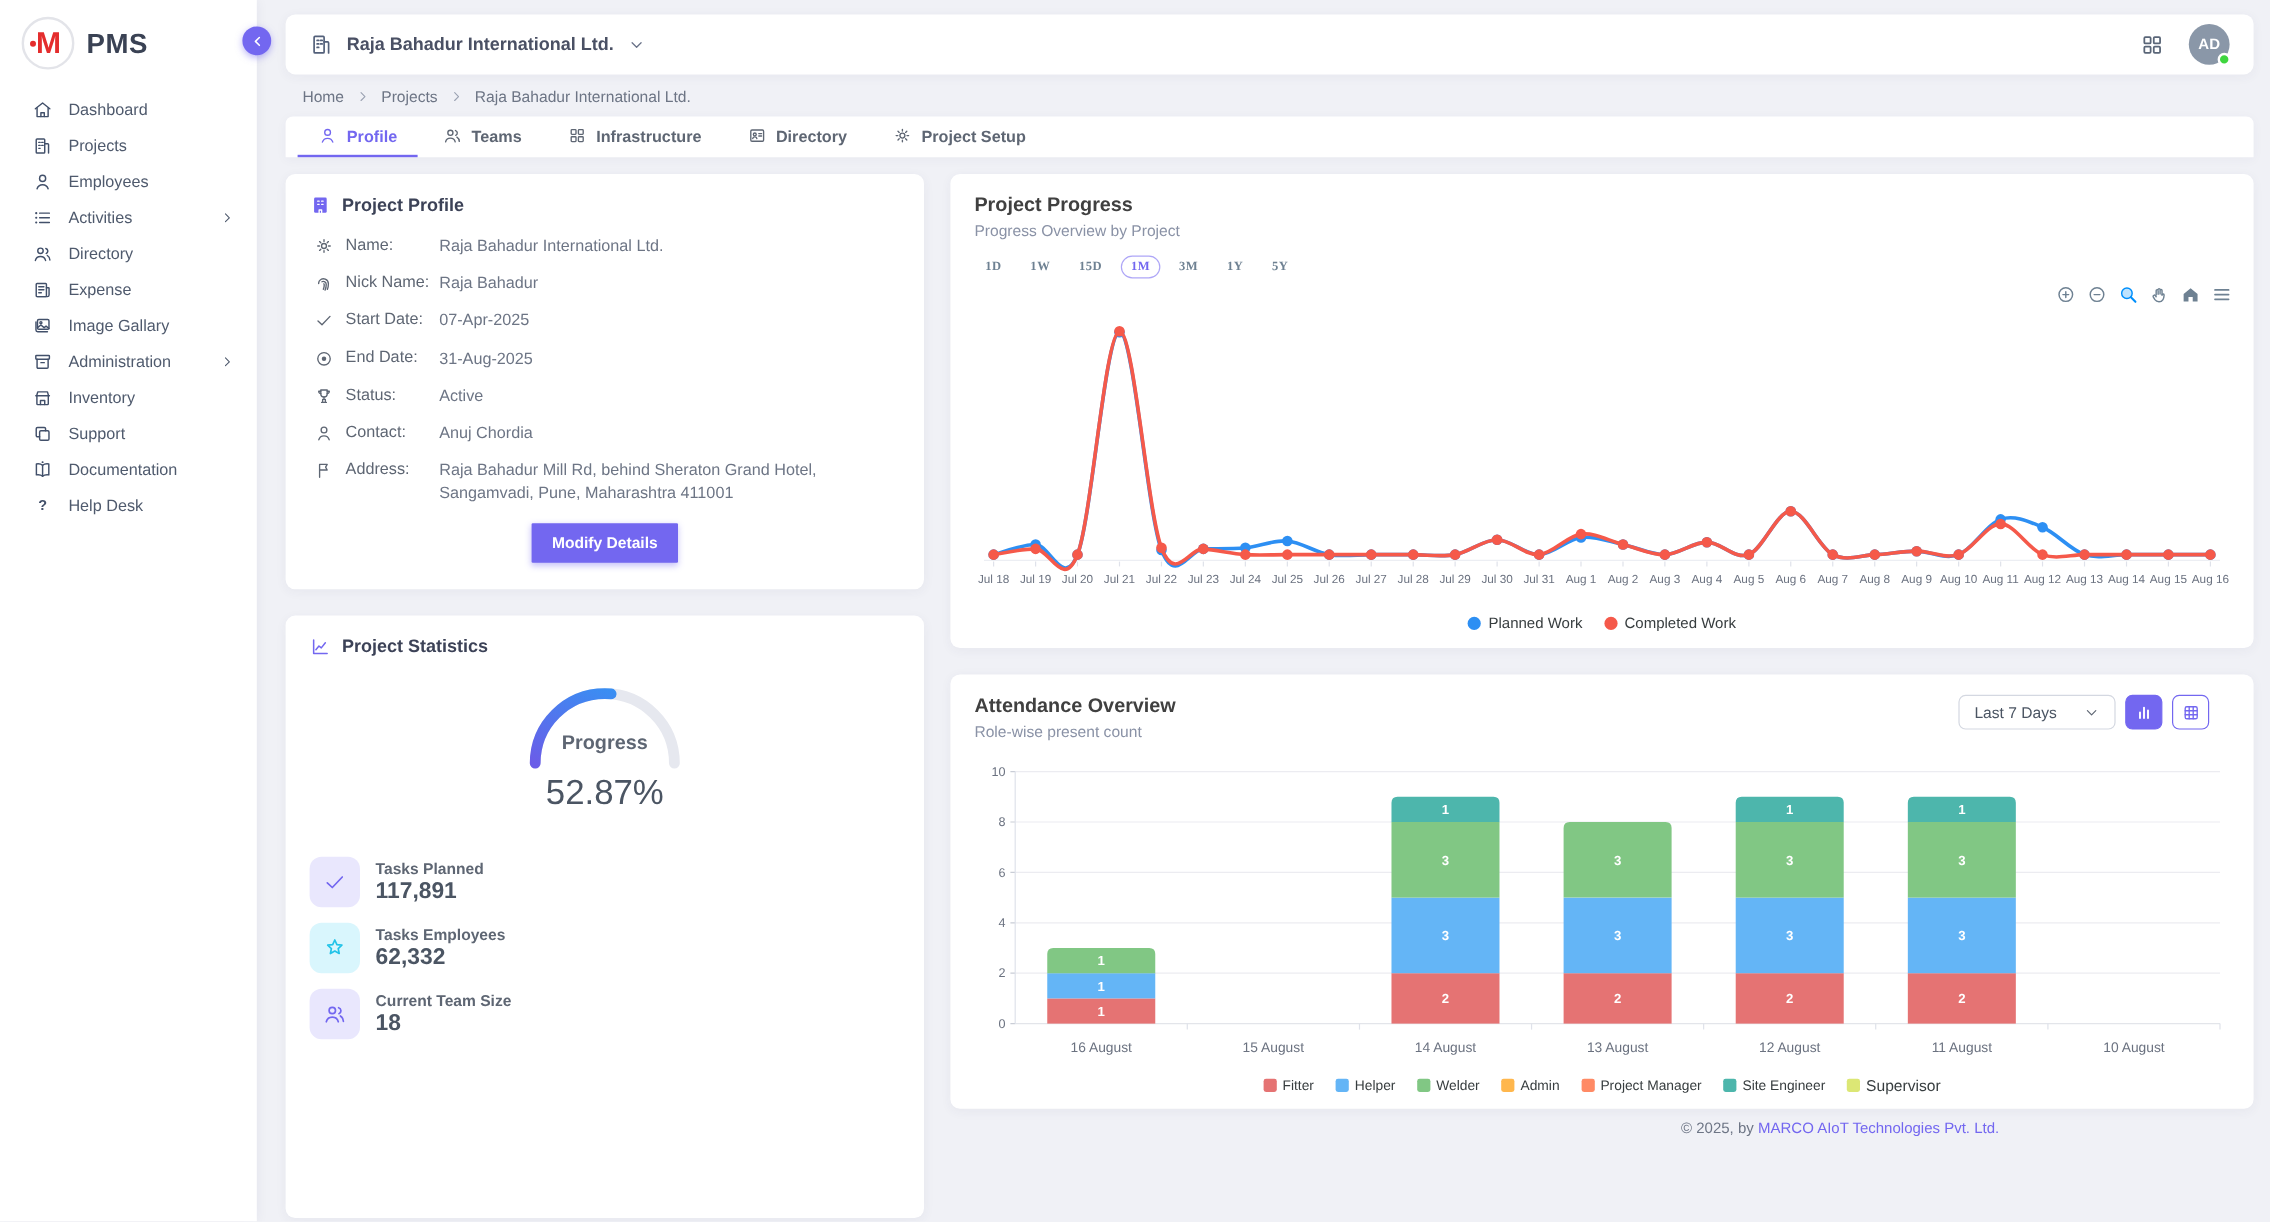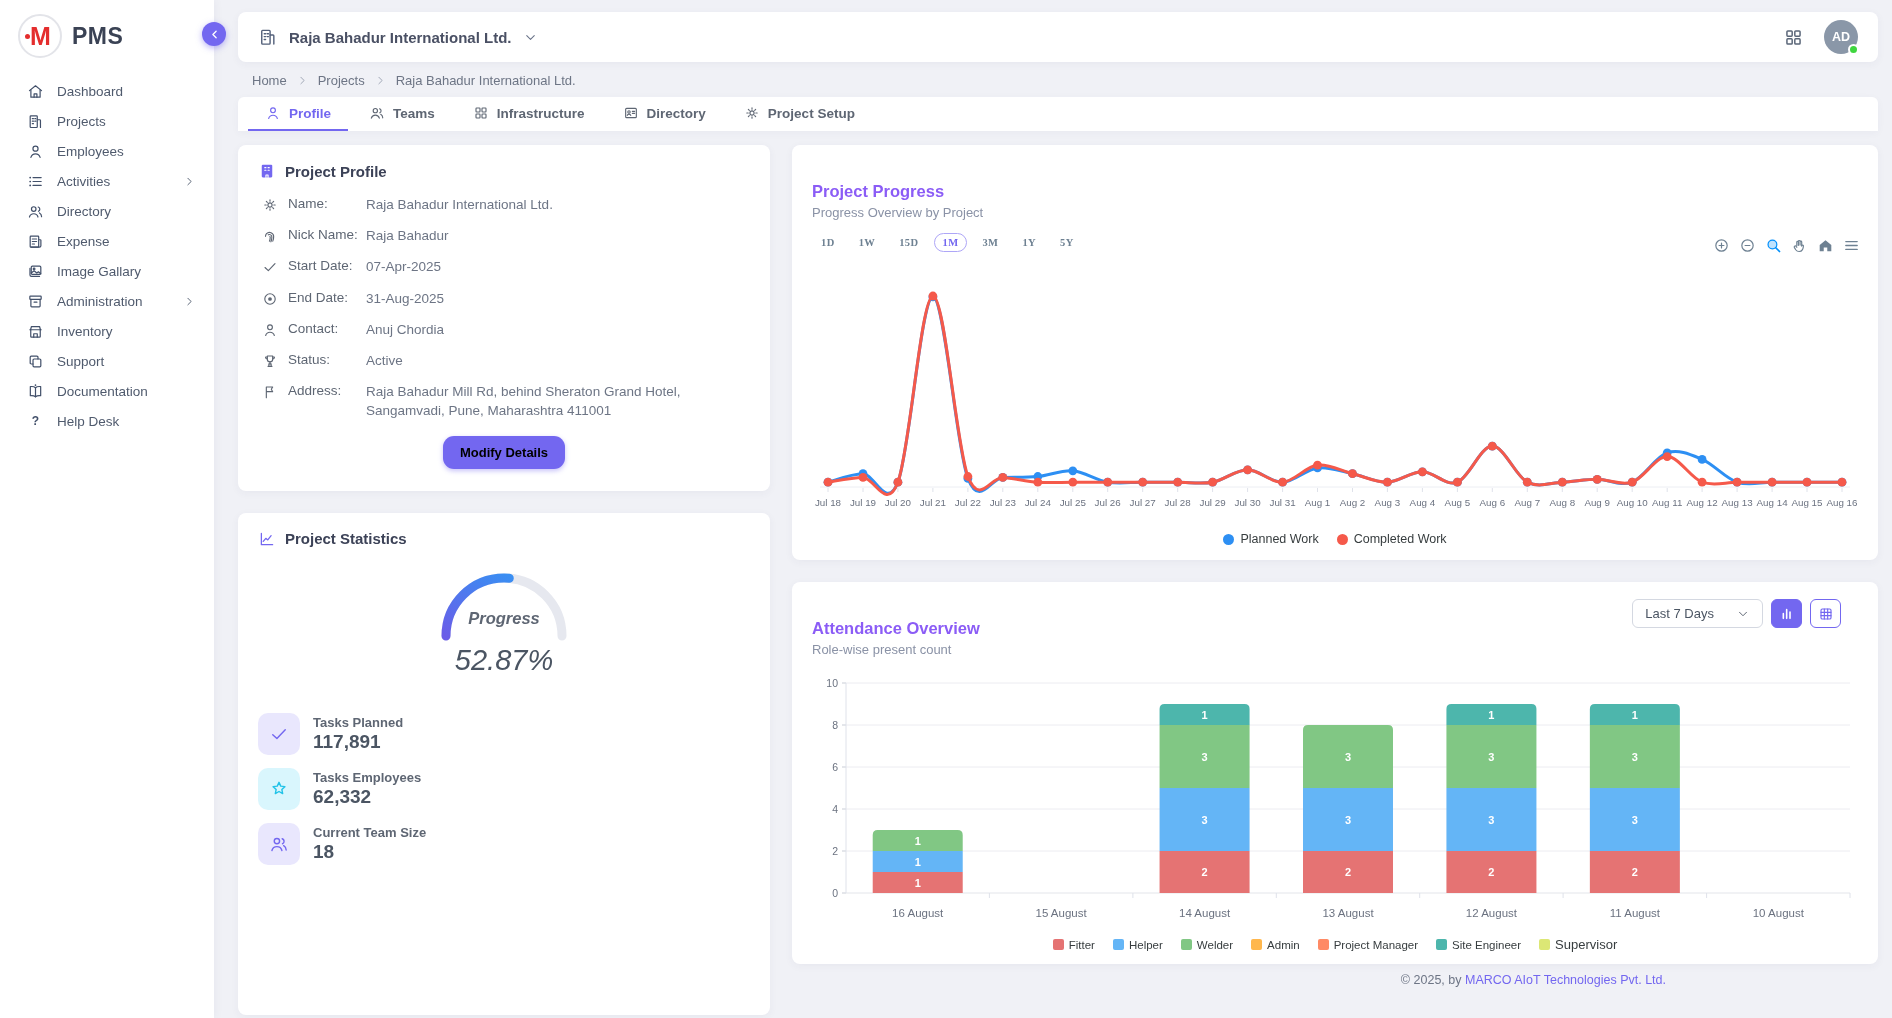--- a/index.html
+++ b/index.html
@@ -52,38 +52,38 @@
   .card-head { display:flex; align-items:center; gap:9px; font-size:15px; font-weight:600; color:#3c4257; }
   .card-head .ic { width:18px; height:18px; color:#7367f0; }
 
   
   .profile-card { padding:17px 20px 20px; margin-bottom:22px; }
   .pf-rows { margin-top:16px; }
   .pf-row { display:flex; align-items:flex-start; margin-bottom:13px; }
   .pf-row .ic { width:16px; height:16px; color:#5e6673; margin:1px 10px 0 4px; flex-shrink:0; }
   .pf-label { width:78px; font-size:13.5px; color:#5e6673; flex-shrink:0; }
   .pf-value { font-size:13.5px; color:#6d7585; line-height:1.35; max-width:370px; }
-  .modify-btn { display:block; margin:16px auto 2px; background:#7367f0; color:#000000; border:none; font-family:inherit; font-size:13px; font-weight:bold; padding:9px 17px; border-radius:11px; cursor:pointer; box-shadow:0 2px 5px rgba(115,103,240,.4); }
+  .modify-btn { display:block; margin:16px auto 2px; background:#7367f0; color:#ffffff; border:none; font-family:inherit; font-size:13px; font-weight:bold; padding:9px 17px; border-radius:1px; cursor:pointer; box-shadow:0 2px 5px rgba(115,103,240,.4); }
 
   
   .stats-card { padding:17px 20px 10px; height:502px; }
-  .gauge-wrap { text-align:center; margin-top:12px;font-style:italic; }
+  .gauge-wrap { text-align:center; margin-top:12px; }
   .gauge-value { font-size:29px; color:#4b5563; margin-top:-4px; }
   .stat-list { margin-top:36px; }
   .stat-row { display:flex; align-items:center; gap:13px; margin-bottom:13px; }
   .stat-ic { width:42px; height:42px; border-radius:10px; display:flex; align-items:center; justify-content:center; }
   .stat-ic .ic { width:20px; height:20px; }
   .tint-purple { background:#e9e7fd; color:#7367f0; }
   .tint-cyan { background:#d9f6fd; color:#22c3e8; }
   .stat-label { font-size:13px; font-weight:600; color:#5e6673; }
   .stat-value { font-size:19px; font-weight:600; color:#4b5563; margin-top:1px; }
 
   
   .progress-card { padding:17px 20px 14px; margin-bottom:22px; position:relative; }
-  .chart-title { font-size:16.5px; font-weight:600; color:#8b5cf6;margin-top:20px; }
+  .chart-title { font-size:16.5px; font-weight:600; color:#404040; }
   .chart-sub { font-size:13px; color:#8a92a6; margin-top:4px; }
   .range-row { display:flex; align-items:center; gap:6px; margin-top:13px; }
   .range-btn { font-size:10.5px; font-weight:bold; letter-spacing:.4px; color:#6e8192; padding:3px 8px; border:1px solid transparent; border-radius:14px; cursor:pointer; background:none; font-family:Liberation Serif, serif; }
   .range-btn.active { color:#7367f0; border-color:#aea6f7; }
   .chart-toolbar { position:absolute; right:18px; top:92px; display:flex; align-items:center; gap:9px; }
   .chart-toolbar .tb { width:17px; height:17px; color:#6e8192; cursor:pointer; }
   .chart-toolbar .tb.blue { color:#008ffb; }
   .legend-row { display:flex; justify-content:center; gap:18px; margin-top:2px; }
   .legend-item { display:flex; align-items:center; gap:6px; font-size:12.5px; color:#373d3f; cursor:pointer; }
   .legend-dot { width:11px; height:11px; border-radius:50%; }
@@ -407,38 +407,38 @@
                   <circle cx="12" cy="12" r="7.8"></circle>
                   <circle cx="12" cy="12" r="2.8" fill="currentColor" stroke="none"></circle>
                 </svg>
               </span>
               <span class="pf-label">End Date:</span>
               <span class="pf-value">31-Aug-2025</span>
             </div>
             <div class="pf-row">
               <span class="ic" style="display:inline-flex">
                 <svg width="100%" height="100%" viewBox="0 0 24 24" fill="none" stroke="currentColor" stroke-width="1.7" stroke-linecap="round" stroke-linejoin="round">
-                  <circle cx="12" cy="8" r="3.6"></circle>
-                  <path d="M5.5 20.2a6.8 6.8 0 0 1 13 0"></path>
-                </svg>
-              </span>
-              <span class="pf-label">Contact:</span>
-              <span class="pf-value">Anuj Chordia</span>
-            </div>
-            <div class="pf-row">
-              <span class="ic" style="display:inline-flex">
-                <svg width="100%" height="100%" viewBox="0 0 24 24" fill="none" stroke="currentColor" stroke-width="1.7" stroke-linecap="round" stroke-linejoin="round">
                   <path d="M8 4.5h8v4.8a4 4 0 0 1-8 0z"></path>
                   <path d="M8 6H5.4a2.6 2.6 0 0 0 2.7 3M16 6h2.6a2.6 2.6 0 0 1-2.7 3"></path>
                   <path d="M12 13.3v3"></path>
                   <path d="M9 20h6M10.3 16.3h3.4V20h-3.4z"></path>
                 </svg>
               </span>
               <span class="pf-label">Status:</span>
               <span class="pf-value">Active</span>
+            </div>
+            <div class="pf-row">
+              <span class="ic" style="display:inline-flex">
+                <svg width="100%" height="100%" viewBox="0 0 24 24" fill="none" stroke="currentColor" stroke-width="1.7" stroke-linecap="round" stroke-linejoin="round">
+                  <circle cx="12" cy="8" r="3.6"></circle>
+                  <path d="M5.5 20.2a6.8 6.8 0 0 1 13 0"></path>
+                </svg>
+              </span>
+              <span class="pf-label">Contact:</span>
+              <span class="pf-value">Anuj Chordia</span>
             </div>
             <div class="pf-row">
               <span class="ic" style="display:inline-flex">
                 <svg width="100%" height="100%" viewBox="0 0 24 24" fill="none" stroke="currentColor" stroke-width="1.7" stroke-linecap="round" stroke-linejoin="round">
                   <path d="M6.5 20.5V4.5h9.5l-2 3.5 2 3.5H6.5"></path>
                 </svg>
               </span>
               <span class="pf-label">Address:</span>
               <span class="pf-value">Raja Bahadur Mill Rd, behind Sheraton Grand Hotel, Sangamvadi, Pune, Maharashtra 411001</span>
             </div>

